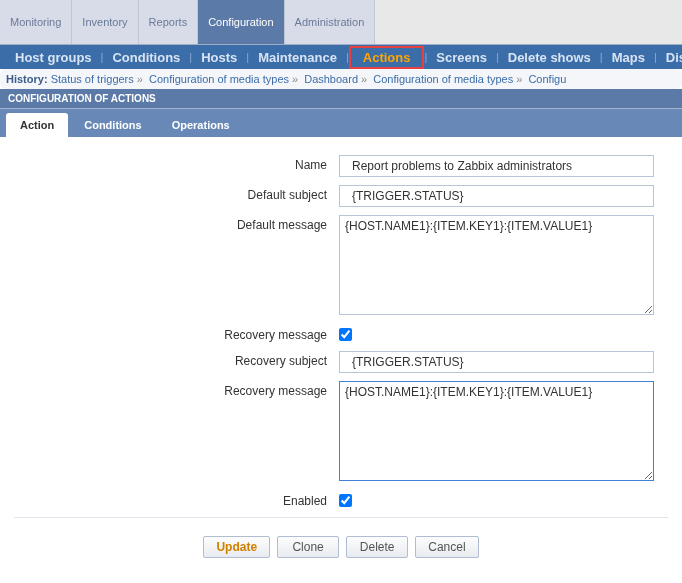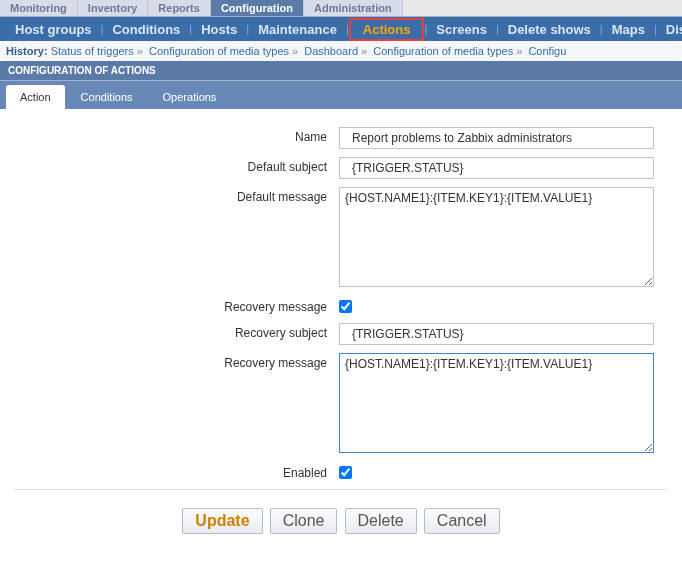--- a/index.html
+++ b/index.html
@@ -1,60 +1,60 @@
 <!DOCTYPE html>
 <html><head>
 <meta charset="utf-8">
 <style>
 * { box-sizing: border-box; margin: 0; padding: 0; }
 body { font-family: Verdana, Arial, sans-serif; font-size: 11px; background: #fff; color: #333; width: 682px; overflow: hidden; }
 
 
 .top-tabs { display: flex; background: #e8e8e8; border-bottom: 1px solid #a0aec8; }
-.top-tab { padding: 2px 10px; color: #6a7a9a; font-weight: bold; cursor: pointer; background: #d8dce8; border-right: 1px solid #c0c8d8; font-size: 11px; }
+.top-tab { padding: 16px 10px; color: #6a7a9a; font-weight: normal; cursor: pointer; background: #d8dce8; border-right: 1px solid #c0c8d8; font-size: 11px; }
 .top-tab.active { background: #5b7aa8; color: #fff; }
 
 
 .sub-nav { display: flex; align-items: center; background: #3b6da8; padding: 0 6px; height: 24px; overflow: hidden; }
 .sub-nav-item { color: #d8e4f4; font-weight: bold; padding: 4px 9px; cursor: pointer; font-size: 13px; white-space: nowrap; text-align: center; }
 .sub-nav-sep { color: #8aaad8; }
 .sub-nav-item.highlight { color: #ffa500; border: 2px solid #e84040; padding: 2px 12px; }
 
 
 .breadcrumb { background: #f4f6fa; padding: 4px 6px; font-size: 11px; white-space: nowrap; overflow: hidden; border-radius: 6px; }
 .breadcrumb .bc-label { color: #3b5c8a; font-weight: bold; }
 .breadcrumb a { color: #3b6da8; text-decoration: none; }
 .bc-sep { color: #888; margin: 0 3px; }
 
 
 .page-header { background: #5b7aa8; color: #fff; font-weight: bold; padding: 4px 8px; font-size: 10px; }
 
 
 .cfg-tabs { display: flex; background: #6889b8; border-top: 1px solid #a0b4d0; padding-left: 6px; }
-.cfg-tab { background: #6889b8; color: #fff; font-weight: normal; padding: 6px 14px; margin-top: 4px; cursor: pointer; border-top-left-radius: 3px; border-top-right-radius: 3px; margin-right: 2px; font-size: 11px; }
+.cfg-tab { background: #6889b8; color: #fff; font-weight: bold; padding: 6px 14px; margin-top: 4px; cursor: pointer; border-top-left-radius: 3px; border-top-right-radius: 3px; margin-right: 2px; font-size: 11px; }
 .cfg-tab.active { background: #fff; color: #333; }
 
 
 .form-area { padding: 18px 14px 10px 14px; }
 .form-row { display: flex; align-items: flex-start; margin-bottom: 8px; }
 .form-label { width: 325px; text-align: right; padding-right: 12px; color: #333; font-size: 12px; padding-top: 3px; }
 .form-field { flex: 1; }
 .form-field input[type=text] { width: 315px; border: 1px solid #b8c4d8; padding: 3px 12px; font-family: Verdana, Arial, sans-serif; font-size: 12px; color: #333; }
 .form-field textarea { width: 315px; height: 100px; border: 1px solid #b8c4d8; padding: 3px 5px; font-family: Verdana, Arial, sans-serif; font-size: 12px; color: #333; resize: both; }
 .form-field textarea.focused { border: 1.5px solid #4080d8; outline: none; }
 .form-field input[type=checkbox] { margin-top: 3px; }
 
 
 .macro-text { color: #333; }
 
 hr.sep { border: none; border-top: 1px solid #e0e4ec; margin: 6px 0 12px 0; }
 
 
 .btn-bar { text-align: center; padding: 6px 0 14px 0; }
-.btn { display: inline-block; min-width: 62px; padding: 3px 12px; background: linear-gradient(#fdfdfd,#e8ebf0); border: 1px solid #b0bcd0; color: #555; font-size: 16px; cursor: pointer; border-radius: 2px; margin: 0 2px; }
+.btn { display: inline-block; min-width: 62px; padding: 3px 12px; background: linear-gradient(#fdfdfd,#e8ebf0); border: 1px solid #b0bcd0; color: #555; font-size: 12px; cursor: pointer; border-radius: 2px; margin: 0 2px; }
 .btn.primary { color: #d08000; font-weight: bold; }
 </style>
 </head>
 <body>
 
 <div class="top-tabs" id="top-tabs">
     <div class="top-tab">Monitoring</div>
     <div class="top-tab">Inventory</div>
     <div class="top-tab">Reports</div>
     <div class="top-tab active">Configuration</div>

